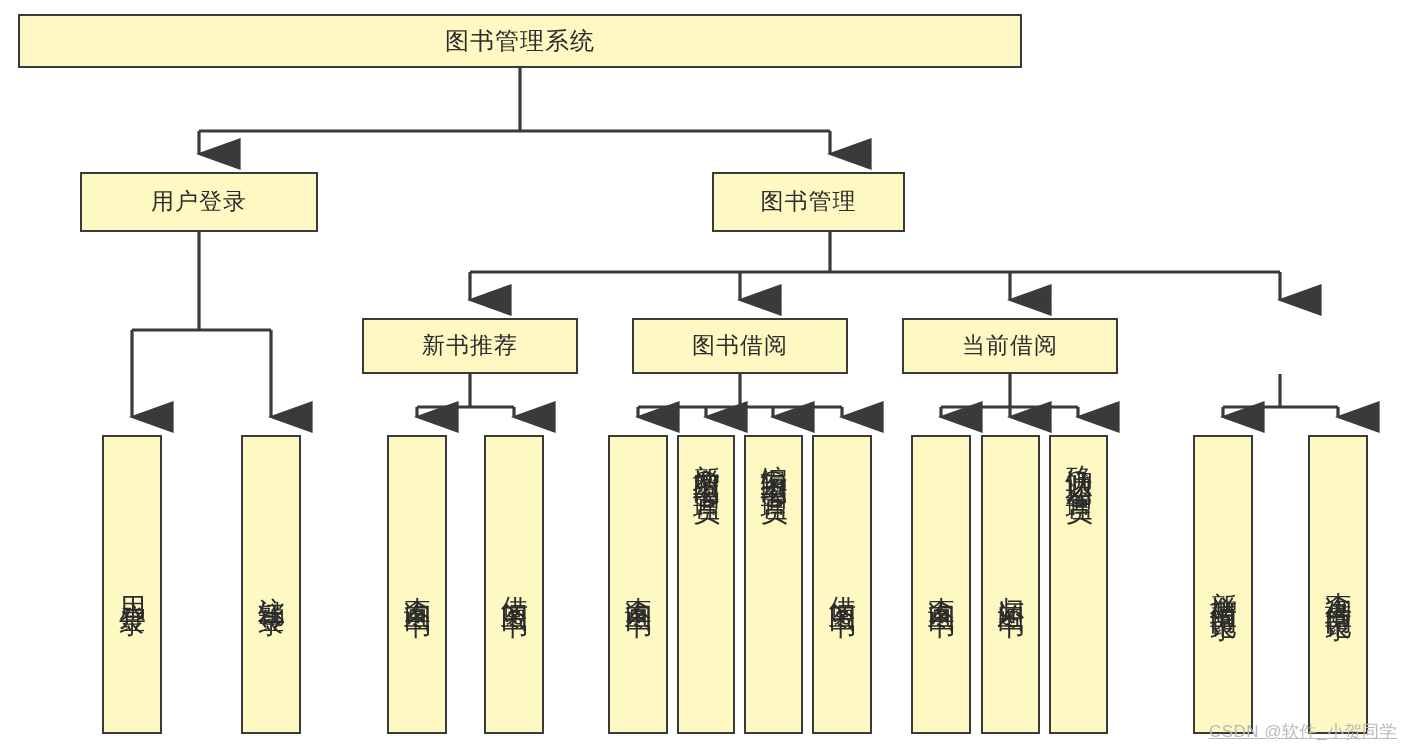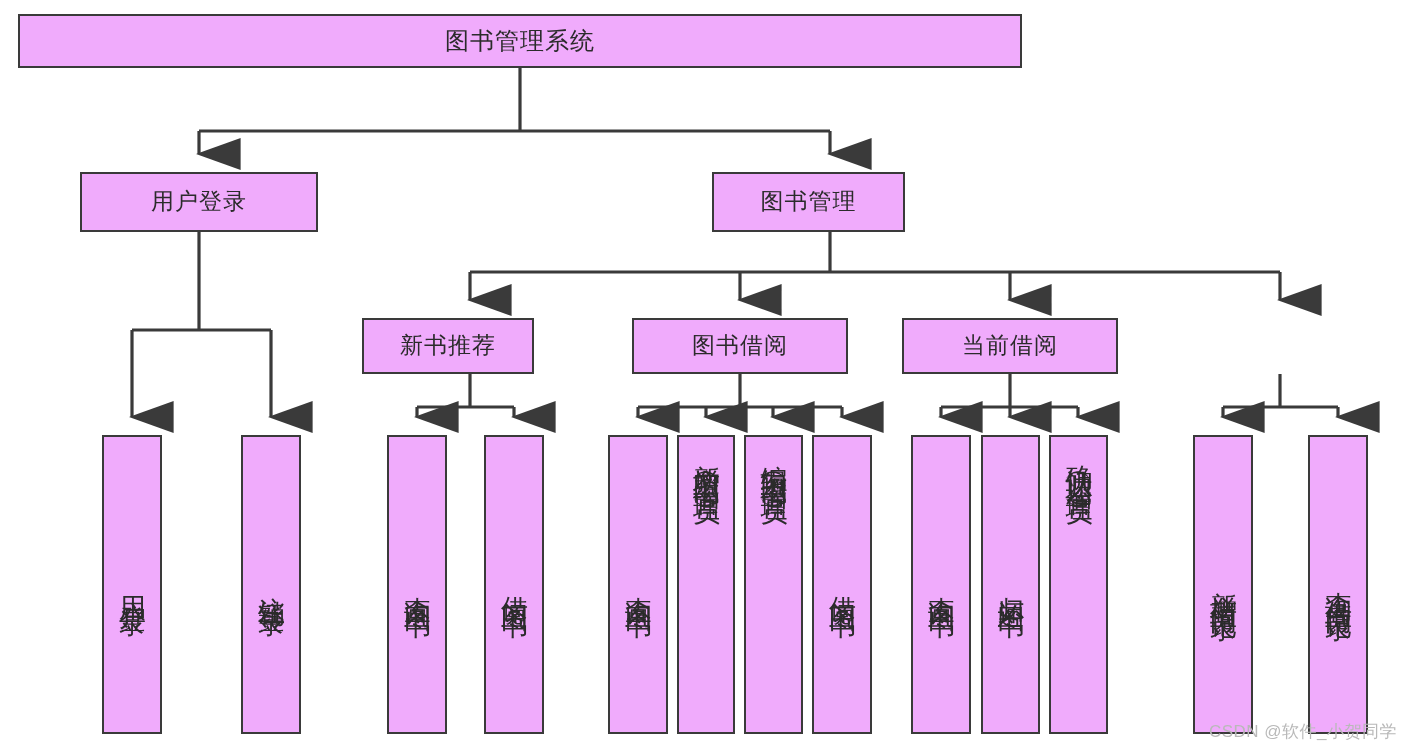--- a/index.html
+++ b/index.html
@@ -11,21 +11,21 @@
     overflow:hidden;
     position:relative;
   }
   #stage{position:absolute;left:0;top:0;width:1405px;height:747px;}
   
   #wires{position:absolute;left:0;top:0;width:1405px;height:747px;}
   
   .node{
     position:absolute;
     box-sizing:border-box;
-    background:#f0abfc;
+    background:#fef9c3;
     border:2.5px solid #3a3a3a;
     display:flex;
     align-items:center;
     justify-content:center;
     color:#2b2b2b;
     text-align:right;
     z-index:2;
   }
   .node .lbl{display:block;line-height:1.12;}
   
@@ -54,20 +54,21 @@
   
   #watermark{
     position:absolute;
     right:8px;bottom:4px;
     font-size:17px;
     color:#b9b9b9;
     letter-spacing:0.5px;
     white-space:nowrap;
     z-index:3;
     font-family:"Liberation Sans","DejaVu Sans",sans-serif;
+    text-decoration:underline;
   }
 </style>
 </head>
 <body>
 
 <div id="stage">
 
   <svg id="wires" viewBox="0 0 1405 747" width="1405" height="747" aria-hidden="true">
     <defs>
       <marker id="arw" viewBox="0 0 12 14" refX="6" refY="13" markerWidth="12" markerHeight="14" orient="auto-start-reverse">
@@ -123,21 +124,21 @@
   </div>
 
   <div class="node horiz" style="left:80px;top:172px;width:238px;height:60px;">
     <span class="lbl">用户登录</span>
   </div>
 
   <div class="node horiz" style="left:712px;top:172px;width:193px;height:60px;">
     <span class="lbl">图书管理</span>
   </div>
 
-  <div class="node horiz" style="left:362px;top:318px;width:172px;height:56px;">
+  <div class="node horiz" style="left:362px;top:318px;width:216px;height:56px;">
     <span class="lbl">新书推荐</span>
   </div>
 
   <div class="node horiz" style="left:902px;top:318px;width:216px;height:56px;">
     <span class="lbl">当前借阅</span>
   </div>
 
   <div class="node horiz" style="left:632px;top:318px;width:216px;height:56px;">
     <span class="lbl">图书借阅</span>
   </div>

